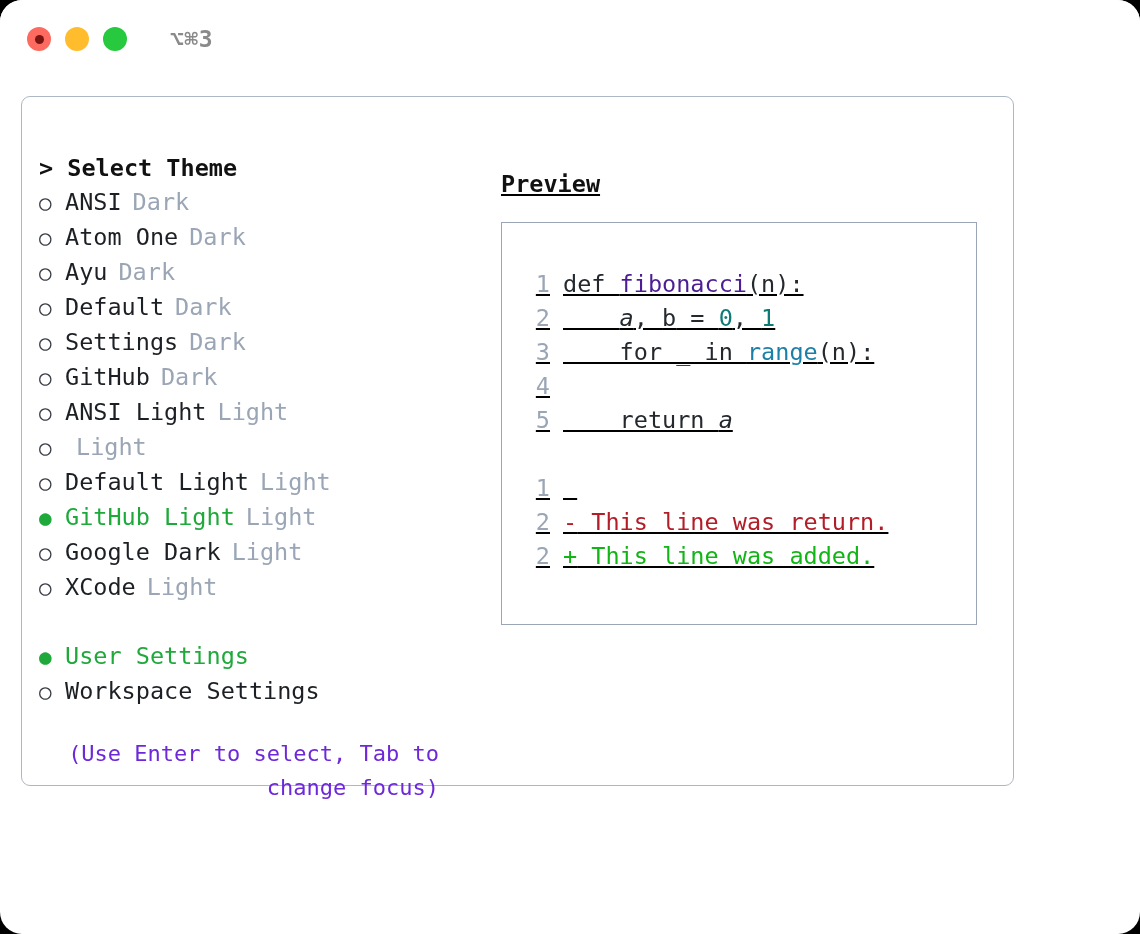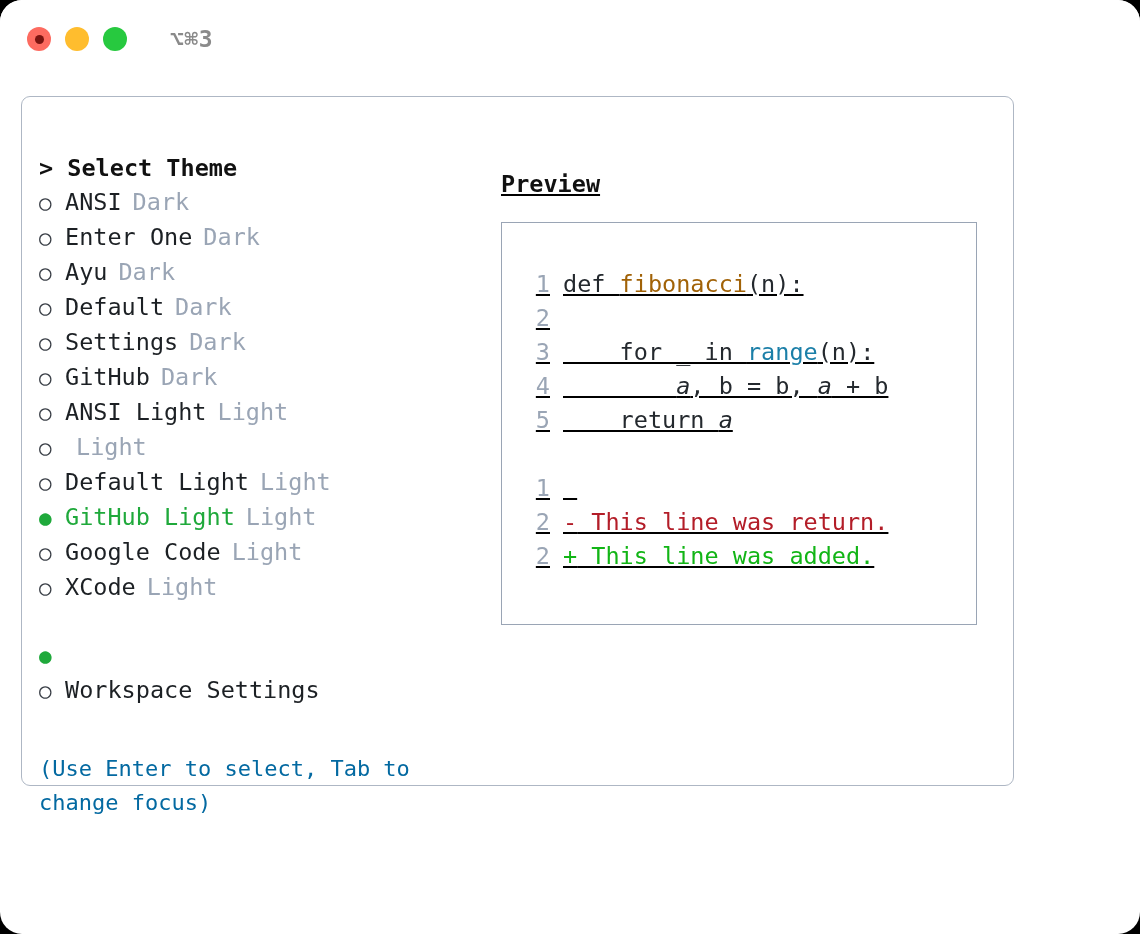--- a/index.html
+++ b/index.html
@@ -120,26 +120,27 @@
 
   .plain-head {
     font-size: 23.5px;
     color: #111111;
     line-height: 34px;
     padding-left: 26px;
     white-space: pre;
   }
 
   .hint {
-    margin-top: 44px;
+    margin-top: 28px;
     font-size: 22px;
     line-height: 34px;
-    color: #0369a1;
+    color: #6d28d9;
     width: 400px;
     white-space: pre-wrap;
+    text-align: right;
   }
 
   
   .right-col {
     position: absolute;
     left: 479px; top: 70px;
     width: 500px;
     text-decoration: underline;
   }
   .preview-title {
@@ -168,21 +169,21 @@
   .ln {
     width: 30px;
     flex: 0 0 30px;
     text-align: right;
     color: #9aa5b5;
     margin-right: 13px;
   }
   .code-txt { color: #24292e; }
 
   .tok-def   { color: #24292e; }
-  .tok-fn    { color: #a16207; }
+  .tok-fn    { color: #4c1d95; }
   .tok-num   { color: #0d7a77; }
   .tok-call  { color: #1b7fa8; text-align: right; }
   .tok-var   { color: #24292e; font-style: italic; }
   .tok-punc  { color: #24292e; }
 
   .blank-line { height: 34px; }
 
   .diff-ctx  { color: #6a737d; }
   .diff-del  { color: #b31d28; }
   .diff-add  { color: #12b516; }
@@ -205,53 +206,53 @@
 
   <div class="card">
     <div class="card-inner">
 
       <div class="left-col">
 
         <div class="section-head"><span class="caret">&gt;</span><span> </span><span>Select Theme</span></div>
 
         <div id="theme-list">
             <div class="opt-row"><span class="marker">○</span><span class="opt-label">ANSI</span><span class="opt-tag">Dark</span></div>
-            <div class="opt-row"><span class="marker">○</span><span class="opt-label">Enter One</span><span class="opt-tag">Dark</span></div>
+            <div class="opt-row"><span class="marker">○</span><span class="opt-label">Atom One</span><span class="opt-tag">Dark</span></div>
             <div class="opt-row"><span class="marker">○</span><span class="opt-label">Ayu</span><span class="opt-tag">Dark</span></div>
             <div class="opt-row"><span class="marker">○</span><span class="opt-label">Default</span><span class="opt-tag">Dark</span></div>
             <div class="opt-row"><span class="marker">○</span><span class="opt-label">Settings</span><span class="opt-tag">Dark</span></div>
             <div class="opt-row"><span class="marker">○</span><span class="opt-label">GitHub</span><span class="opt-tag">Dark</span></div>
             <div class="opt-row"><span class="marker">○</span><span class="opt-label">ANSI Light</span><span class="opt-tag">Light</span></div>
             <div class="opt-row"><span class="marker">○</span><span class="opt-tag">Light</span></div>
             <div class="opt-row"><span class="marker">○</span><span class="opt-label">Default Light</span><span class="opt-tag">Light</span></div>
             <div class="opt-row selected"><span class="marker on">●</span><span class="opt-label">GitHub Light</span><span class="opt-tag">Light</span></div>
-            <div class="opt-row"><span class="marker">○</span><span class="opt-label">Google Code</span><span class="opt-tag">Light</span></div>
+            <div class="opt-row"><span class="marker">○</span><span class="opt-label">Google Dark</span><span class="opt-tag">Light</span></div>
             <div class="opt-row"><span class="marker">○</span><span class="opt-label">XCode</span><span class="opt-tag">Light</span></div>
           </div>
 
         <div class="group-gap"></div>
 
 
         <div id="apply-list">
-            <div class="opt-row selected"><span class="marker on">●</span></div>
+            <div class="opt-row selected"><span class="marker on">●</span><span class="opt-label">User Settings</span></div>
             <div class="opt-row"><span class="marker">○</span><span class="opt-label">Workspace Settings</span></div>
           </div>
 
         <div class="hint">(Use Enter to select, Tab to change focus)</div>
       </div>
 
       <div class="right-col">
         <div class="preview-title">Preview</div>
 
         <div class="preview-box">
           <div id="code-block">
               <div class="code-line"><span class="ln">1</span><span class="code-txt"><span class="tok-def">def </span><span class="tok-fn">fibonacci</span><span class="tok-punc">(n):</span></span></div>
-              <div class="code-line"><span class="ln">2</span></div>
+              <div class="code-line"><span class="ln">2</span><span class="code-txt"><span class="tok-punc">    </span><span class="tok-var">a</span><span class="tok-punc">, </span><span class="tok-def">b</span><span class="tok-punc"> = </span><span class="tok-num">0</span><span class="tok-punc">, </span><span class="tok-num">1</span></span></div>
               <div class="code-line"><span class="ln">3</span><span class="code-txt"><span class="tok-def">    for _ in </span><span class="tok-call">range</span><span class="tok-punc">(n):</span></span></div>
-              <div class="code-line"><span class="ln">4</span><span class="code-txt"><span class="tok-punc">        </span><span class="tok-var">a</span><span class="tok-punc">, b = b, </span><span class="tok-var">a</span><span class="tok-punc"> + b</span></span></div>
+              <div class="code-line"><span class="ln">4</span></div>
               <div class="code-line"><span class="ln">5</span><span class="code-txt"><span class="tok-def">    return </span><span class="tok-var">a</span></span></div>
             </div>
           <div class="blank-line"></div>
           <div id="diff-block">
               <div class="code-line"><span class="ln">1</span><span class="diff-ctx"> </span></div>
               <div class="code-line"><span class="ln">2</span><span class="diff-del">-</span><span class="diff-del"> This line was return.</span></div>
               <div class="code-line"><span class="ln">2</span><span class="diff-add">+</span><span class="diff-add"> This line was added.</span></div>
             </div>
         </div>
       </div>

